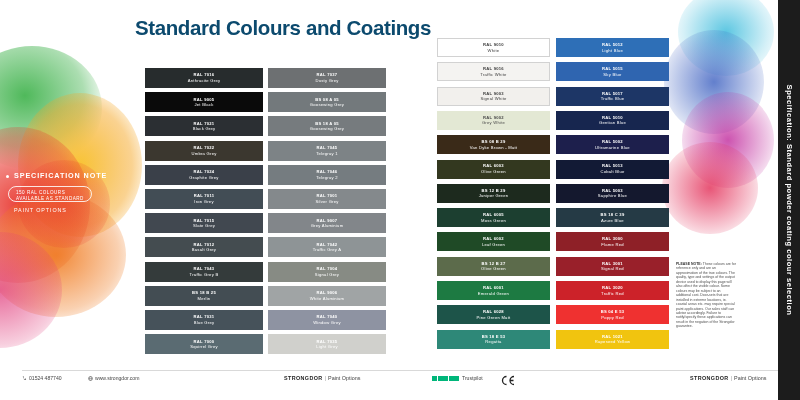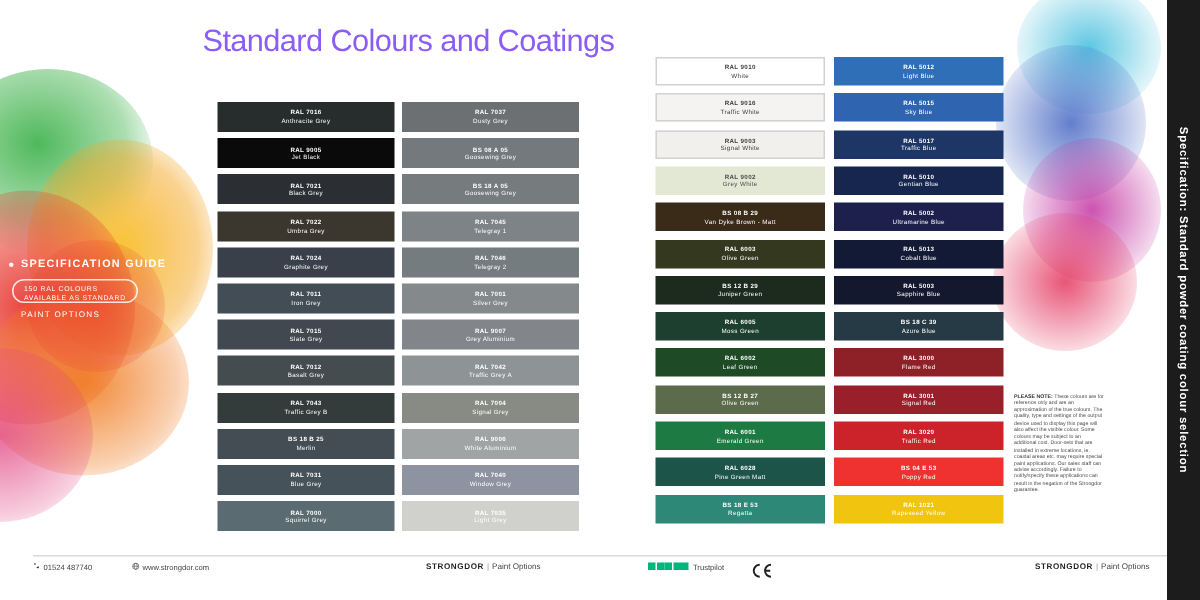--- a/index.html
+++ b/index.html
@@ -33,21 +33,21 @@
     color:#fff;font-size:4.6px;letter-spacing:.5px;line-height:6.4px;
     padding:3px 0 0 7px;box-sizing:border-box;
   }
   .spec-paint{
     position:absolute;left:14px;top:42px;font-size:5.4px;letter-spacing:.9px;color:#fff;white-space:nowrap;
   }
 
   
   .page-title{
     position:absolute;left:135px;top:16px;
-    font-size:20.5px;font-weight:normal;color:#8b5cf6;letter-spacing:-0.4px;
+    font-size:20.5px;font-weight:bold;color:#0c4a6e;letter-spacing:-0.4px;
   }
   .page-sub{
     position:absolute;left:136px;top:41px;width:300px;
     font-size:7.6px;line-height:10.4px;color:#4a4a4a;
   }
 
   
   .swatch{
     position:absolute;box-sizing:border-box;
     display:flex;flex-direction:column;align-items:center;justify-content:center;
@@ -154,21 +154,21 @@
       </radialGradient>
     </defs>
     <ellipse cx="72" cy="42" rx="48" ry="44" fill="url(#rC)"></ellipse>
     <ellipse cx="60" cy="92" rx="50" ry="52" fill="url(#rB)"></ellipse>
     <ellipse cx="74" cy="150" rx="46" ry="48" fill="url(#rM)"></ellipse>
     <ellipse cx="56" cy="198" rx="48" ry="46" fill="url(#rR2)"></ellipse>
   </svg>
 
   <div class="spec-guide">
     <span class="spec-bullet"></span>
-    <div class="spec-title">SPECIFICATION GUIDE</div>
+    <div class="spec-title">SPECIFICATION NOTE</div>
     <div class="spec-pill">
       <div>150 RAL COLOURS</div>
       <div>AVAILABLE AS STANDARD</div>
     </div>
     <div class="spec-paint">PAINT OPTIONS</div>
   </div>
 
   <div class="page-title">Standard Colours and Coatings</div>
 
   <div id="swatch-grid">

